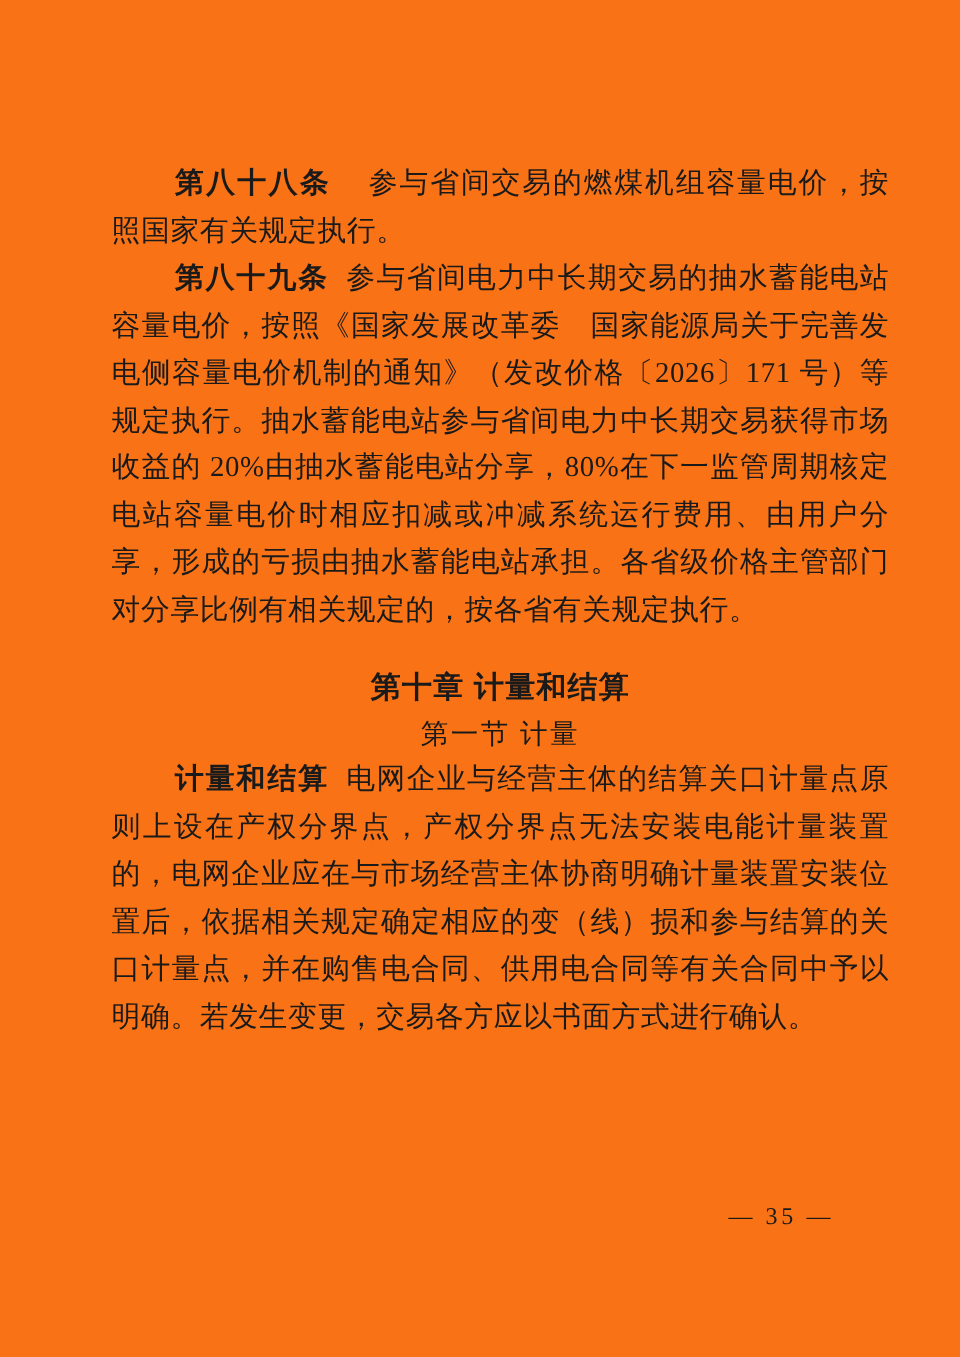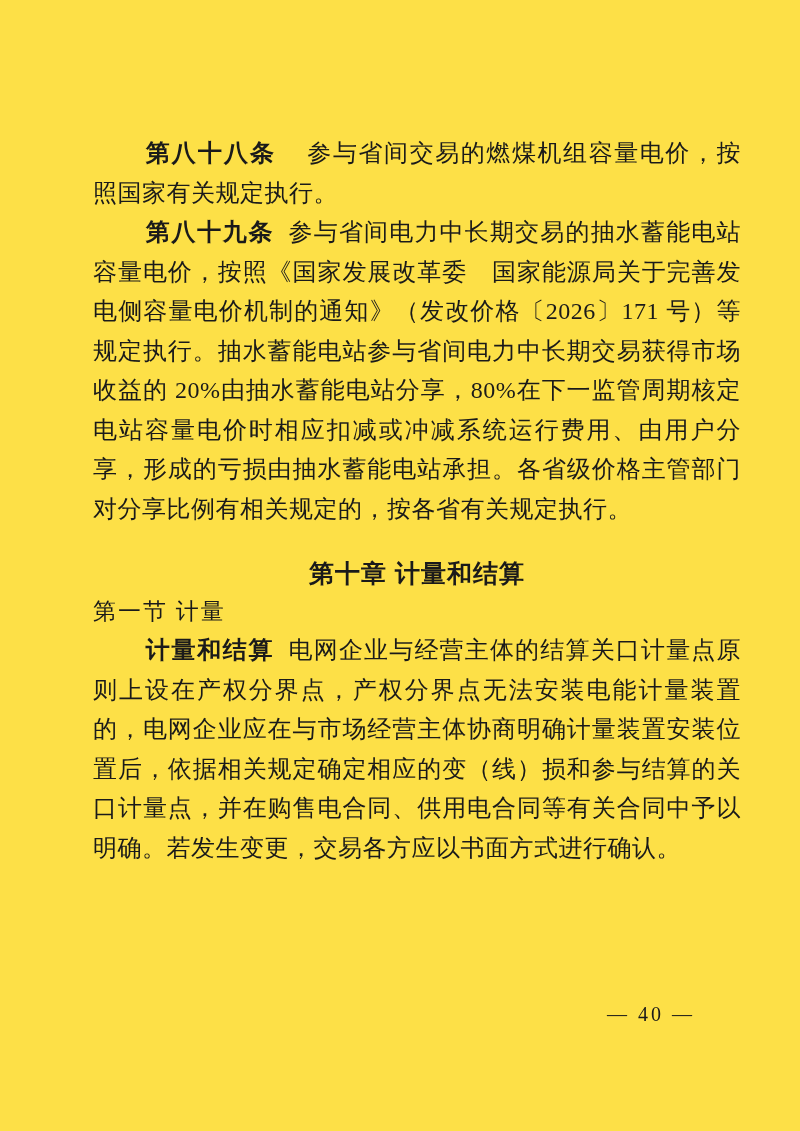--- a/index.html
+++ b/index.html
@@ -4,21 +4,21 @@
 <style>
   html, body {
     margin: 0;
     padding: 0;
     background: #ffffff;
   }
   .page {
     position: relative;
     width: 800px;
     height: 1131px;
-    background: #fde047;
+    background: #f97316;
     color: #1a1a1a;
     font-family: "Liberation Serif", "DejaVu Serif", serif;
     overflow: hidden;
   }
   .content {
     position: absolute;
     left: 93px;
     top: 134px;
     width: 648px;
   }
@@ -46,20 +46,21 @@
     line-height: 40px;
     font-weight: bold;
     text-align: center;
     letter-spacing: 1px;
   }
   h2.section {
     margin: 0;
     font-size: 23px;
     line-height: 38px;
     font-weight: normal;
+    text-align: center;
     letter-spacing: 2px;
   }
   .footer {
     position: absolute;
     top: 1003px;
     right: 105px;
     font-size: 20px;
     letter-spacing: 3px;
     color: #1a1a1a;
   }
@@ -76,14 +77,14 @@
 
 
     <h1 class="chapter">第十章 计量和结算</h1>
 
     <h2 class="section">第一节 计量</h2>
 
     <p class="para"><span class="term">计量和结算</span><span>电网企业与经营主体的结算关口计量点原则上设在产权分界点，产权分界点无法安装电能计量装置的，电网企业应在与市场经营主体协商明确计量装置安装位置后，依据相关规定确定相应的变（线）损和参与结算的关口计量点，并在购售电合同、供用电合同等有关合同中予以明确。若发生变更，交易各方应以书面方式进行确认。</span></p>
 
   </div>
 
-  <div class="footer">— 40 —</div>
+  <div class="footer">— 35 —</div>
 </div>
 
 </body></html>

